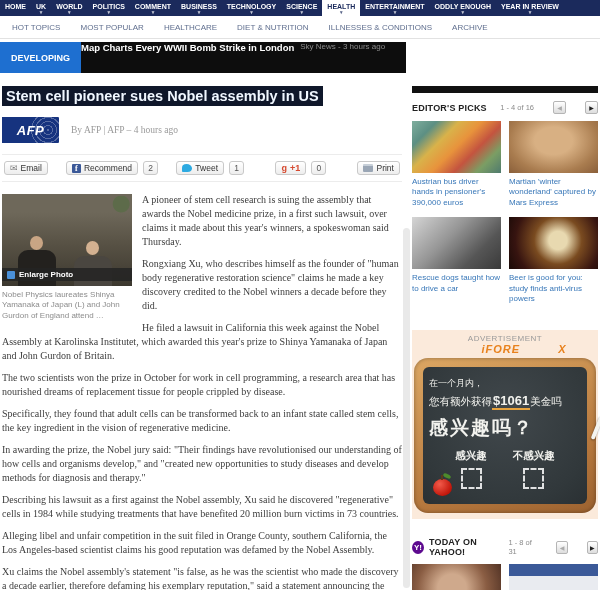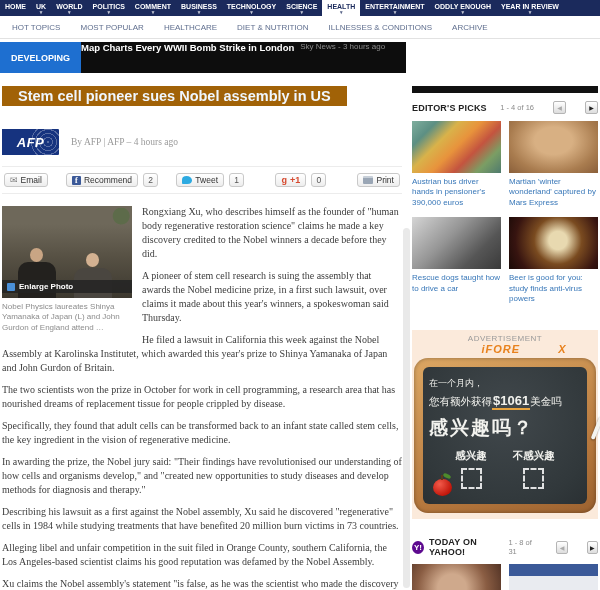--- a/index.html
+++ b/index.html
@@ -28,22 +28,22 @@
   .dev-source { color:#8a8a8a; font-weight:normal; font-size:8px; }
 
   
   .content { display:flex; position:relative; padding-top:13px; }
   .main { width:402px; padding-left:2px; position:relative; }
   .scroll-strip { position:absolute; left:403px; top:155px; width:7px; height:360px;
                   background:#e9e9e9; border-radius:4px; }
   .sidebar { margin-left:10px; width:186px; }
 
   
-  .headline { display:inline-block; background:#a16207; color:#f0f7ff;
-              font-size:14.5px; font-weight:bold; padding:2px 16px; margin-bottom:23px; }
+  .headline { display:inline-block; background:#0f172a; color:#f0f7ff;
+              font-size:14.5px; font-weight:bold; padding:2px 4px; margin-bottom:11px; }
   .byline-row { display:flex; align-items:center; gap:12px; margin-bottom:11px; }
   .afp-logo { width:57px; height:26px; background:#16337f; color:#fff; font-style:italic;
               font-weight:bold; font-size:13px; display:flex; align-items:center; justify-content:center;
               position:relative; overflow:hidden; letter-spacing:.5px; }
   .afp-logo::after { content:""; position:absolute; right:-8px; top:-6px; width:38px; height:38px;
               border-radius:50%;
               background:repeating-radial-gradient(circle, rgba(255,255,255,.28) 0 1px, transparent 1px 4px); }
   .byline { font-family:"Liberation Serif", serif; color:#999; font-size:9.5px; }
 
   .share-row { display:flex; align-items:center; gap:5px; padding:6px 2px; margin-bottom:11px;
@@ -262,22 +262,22 @@
             <div class="person p1"></div>
             <div class="person p2"></div>
             <div class="enlarge">
               <span class="enlarge-icon"></span>
               <span>Enlarge Photo</span>
             </div>
           </div>
           <div class="photo-caption">Nobel Physics laureates Shinya Yamanaka of Japan (L) and John Gurdon of England attend …</div>
         </div>
         <div id="paragraphs">
+            <p>A pioneer of stem cell research is suing the assembly that awards the Nobel medicine prize, in a first such lawsuit, over claims it made about this year's winners, a spokeswoman said Thursday.</p>
             <p>Rongxiang Xu, who describes himself as the founder of "human body regenerative restoration science" claims he made a key discovery credited to the Nobel winners a decade before they did.</p>
-            <p>A pioneer of stem cell research is suing the assembly that awards the Nobel medicine prize, in a first such lawsuit, over claims it made about this year's winners, a spokeswoman said Thursday.</p>
             <p>He filed a lawsuit in California this week against the Nobel Assembly at Karolinska Institutet, which awarded this year's prize to Shinya Yamanaka of Japan and John Gurdon of Britain.</p>
             <p>The two scientists won the prize in October for work in cell programming, a research area that has nourished dreams of replacement tissue for people crippled by disease.</p>
             <p>Specifically, they found that adult cells can be transformed back to an infant state called stem cells, the key ingredient in the vision of regenerative medicine.</p>
             <p>In awarding the prize, the Nobel jury said: "Their findings have revolutionised our understanding of how cells and organisms develop," and "created new opportunities to study diseases and develop methods for diagnosis and therapy."</p>
             <p>Describing his lawsuit as a first against the Nobel assembly, Xu said he discovered "regenerative" cells in 1984 while studying treatments that have benefited 20 million burn victims in 73 countries.</p>
             <p>Alleging libel and unfair competition in the suit filed in Orange County, southern California, the Los Angeles-based scientist claims his good reputation was defamed by the Nobel Assembly.</p>
             <p>Xu claims the Nobel assembly's statement "is false, as he was the scientist who made the discovery a decade earlier, therefore defaming his exemplary reputation," said a statement announcing the lawsuit.</p>
             <p>"My main priority for filing this suit was to clarify the Academy's mistaken and misleading statements for the preservation of humanity and future generations," he was cited as saying.</p>
           </div>
       </div>

